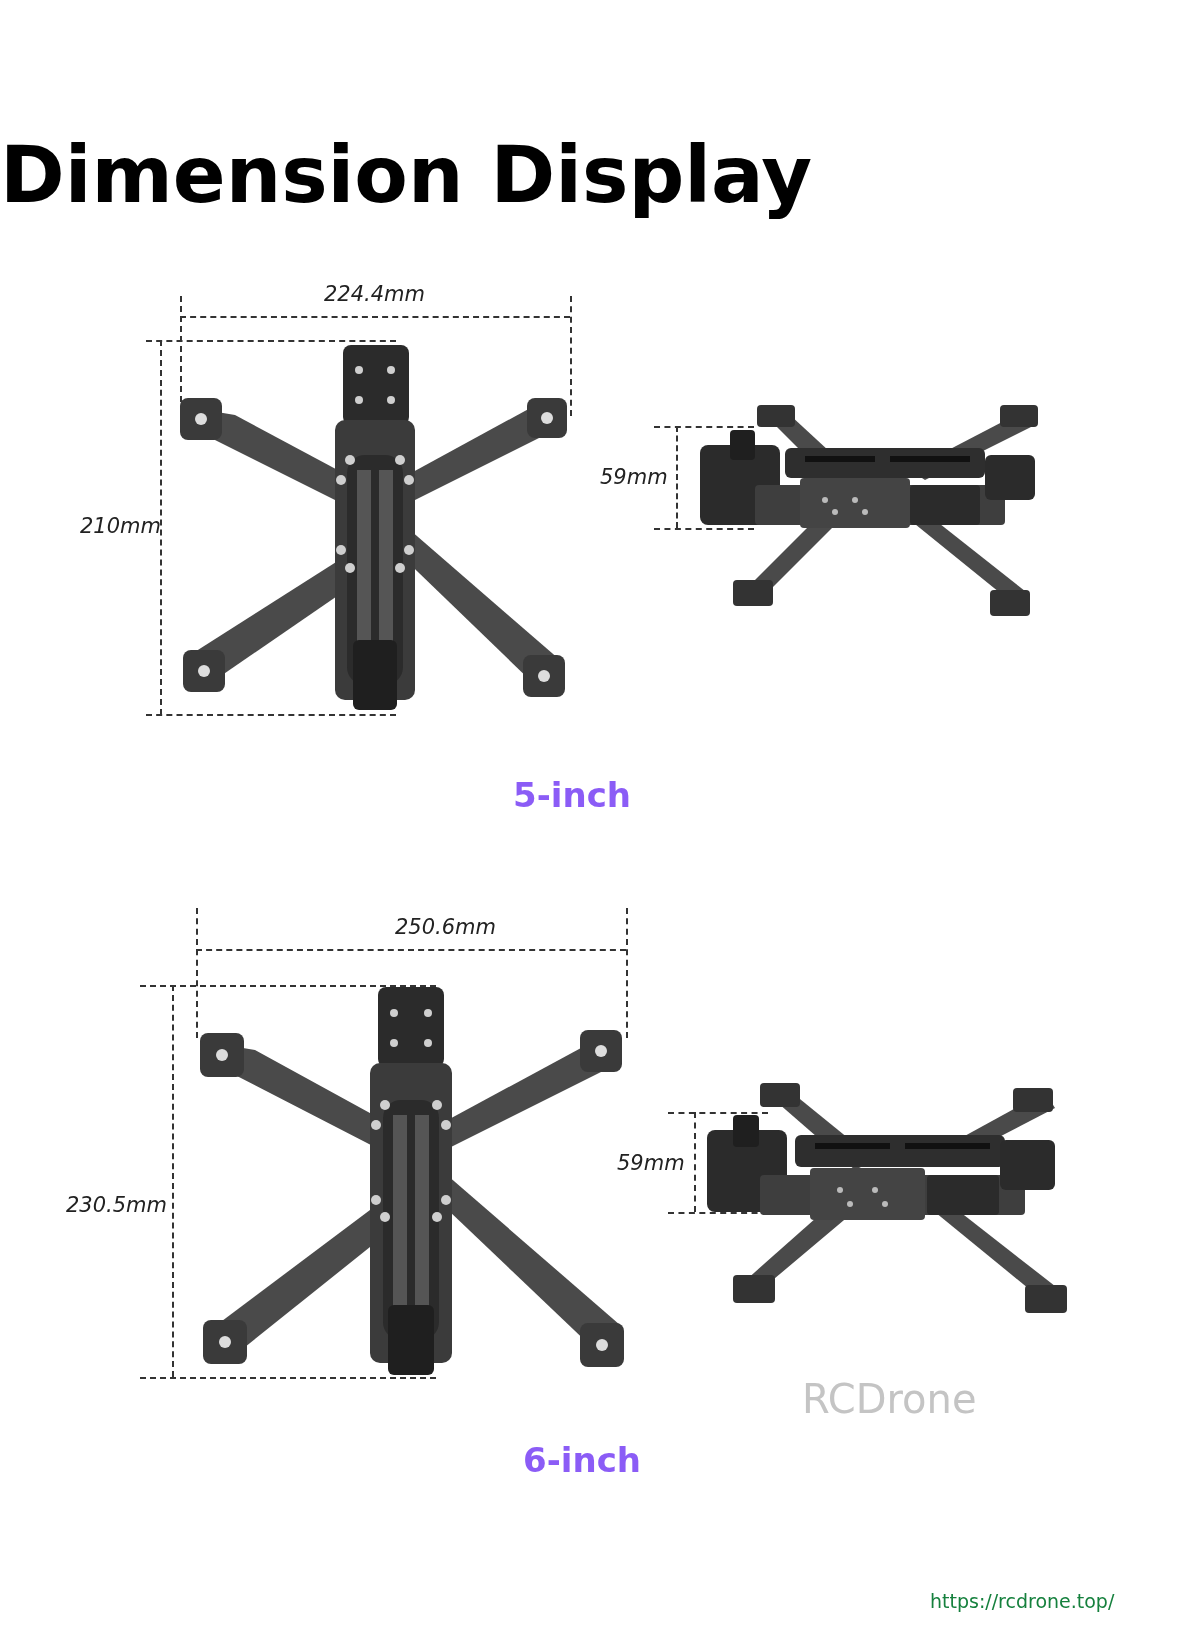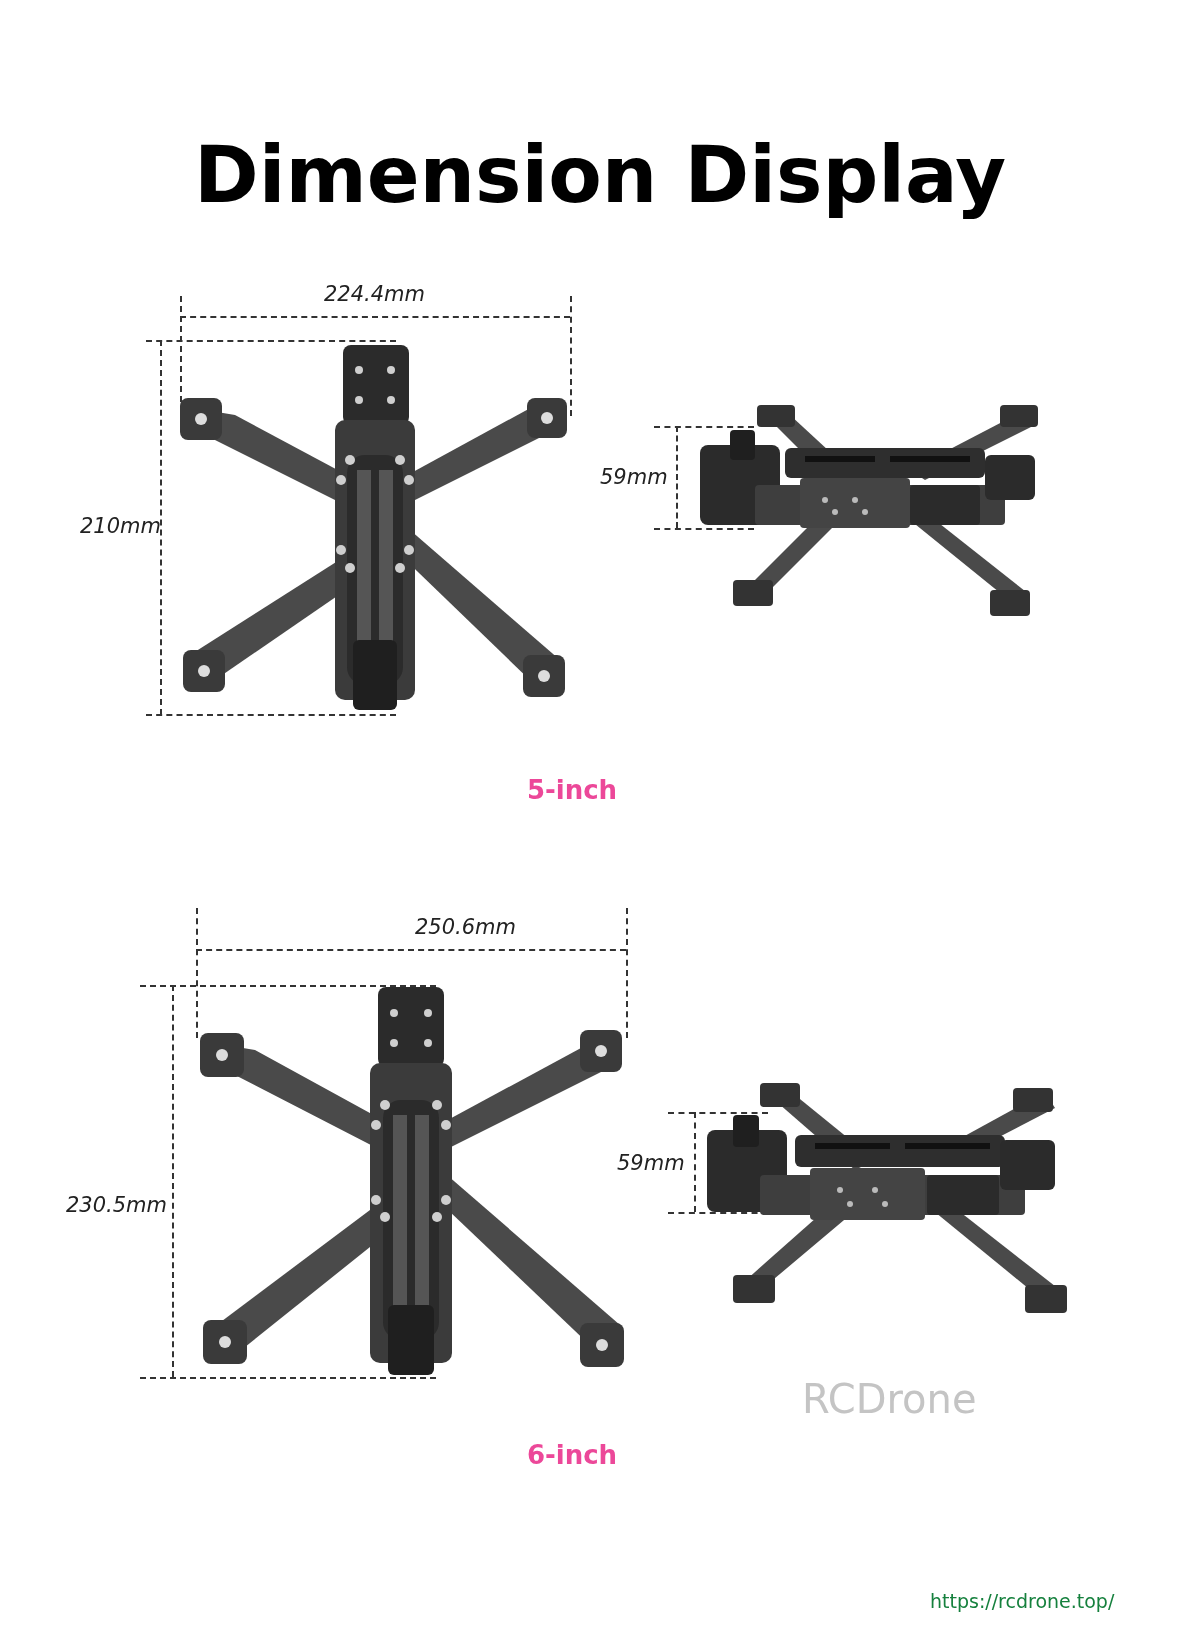--- a/index.html
+++ b/index.html
@@ -1,22 +1,22 @@
 <!DOCTYPE html>
 <html><head>
 <meta charset="utf-8">
 <style>
   html, body { margin: 0; padding: 0; background: #ffffff; }
   body { width: 1200px; height: 1644px; position: relative; overflow: hidden;
          font-family: "DejaVu Sans", "Liberation Sans", sans-serif; color: #111; }
   .abs { position: absolute; }
-  .title { left: 0; width: 1200px; top: 130px; text-align: center;
+  .title { left: 0; width: 1200px; top: 130px; text-align: left;
            font-size: 78px; font-weight: bold; letter-spacing: 0px; color: #000; }
   .dim-label { font-size: 21px; color: #222; white-space: nowrap; font-style: italic; }
-  .size-label { font-size: 26px; font-weight: bold; color: #ec4899; text-align: center; width: 300px; }
+  .size-label { font-size: 34px; font-weight: bold; color: #8b5cf6; text-align: center; width: 300px; }
   .watermark { font-size: 40px; color: #c4c4c4; }
   .url { font-size: 19px; color: #15803d; }
   .dash-h { position: absolute; height: 0; border-top: 2px dashed #333; }
   .dash-v { position: absolute; width: 0; border-left: 2px dashed #333; }
   svg.frame { position: absolute; overflow: visible; }
 </style>
 </head>
 <body>
 
 <div class="abs title">Dimension Display</div>
@@ -105,21 +105,21 @@
         <circle cx="160" cy="100" r="3"></circle>
       <circle cx="140" cy="112" r="3"></circle>
         <circle cx="170" cy="112" r="3"></circle>
     </g>
   </svg>
 
   <div class="abs size-label" style="left:422px; top:775px;">5-inch</div>
 </div>
 
 <div>
-  <div class="abs dim-label" style="left:395px; top:915px;margin-left:20px;">250.6mm</div>
+  <div class="abs dim-label" style="left:395px; top:915px;">250.6mm</div>
   <div class="dash-h" style="left:196px; top:949px; width:430px;"></div>
   <div class="dash-v" style="left:196px; top:908px; height:130px;"></div>
   <div class="dash-v" style="left:626px; top:908px; height:130px;"></div>
 
   <div class="abs dim-label" style="left:66px; top:1157px;margin-top:36px;">230.5mm</div>
   <div class="dash-v" style="left:172px; top:985px; height:392px;"></div>
   <div class="dash-h" style="left:140px; top:985px; width:296px;"></div>
   <div class="dash-h" style="left:140px; top:1377px; width:296px;"></div>
 
   <svg class="frame" style="left:195px; top:985px;" width="440" height="400" viewBox="0 0 440 400">
@@ -191,16 +191,16 @@
     <rect x="295" y="60" width="55" height="50" rx="6" fill="#2b2b2b"></rect>
     <g fill="#bbb">
       <circle cx="135" cy="110" r="3"></circle>
         <circle cx="170" cy="110" r="3"></circle>
       <circle cx="145" cy="124" r="3"></circle>
         <circle cx="180" cy="124" r="3"></circle>
     </g>
   </svg>
 
   <div class="abs watermark" style="left:802px; top:1376px;">RCDrone</div>
-  <div class="abs size-label" style="left:422px; top:1440px;">6-inch</div>
+  <div class="abs size-label" style="left:432px; top:1440px;">6-inch</div>
 </div>
 
 <div class="abs url" style="left:930px; top:1590px;">https://rcdrone.top/</div>
 
 </body></html>

